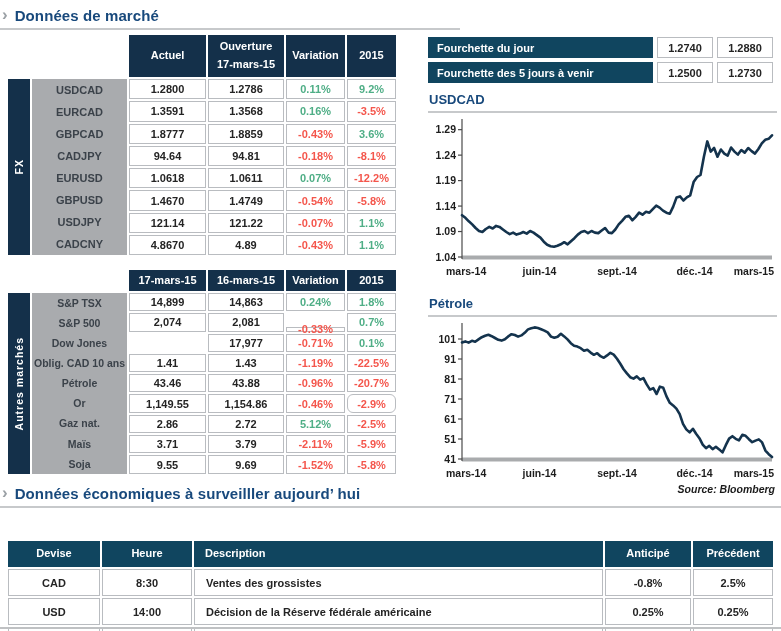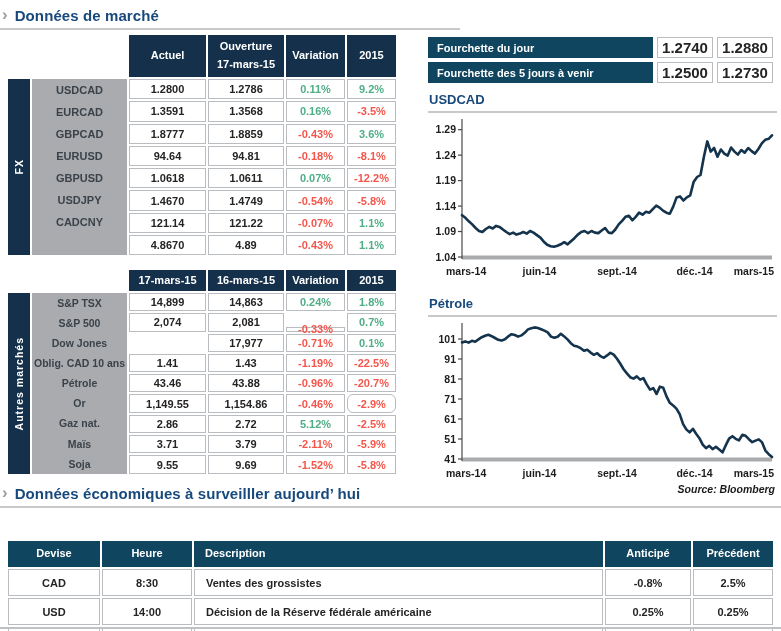--- a/index.html
+++ b/index.html
@@ -34,21 +34,21 @@
     font-size:11px; font-weight:700; color:#242424; }
   .pos { color:#4fae86; }
   .neg { color:#f4564c; }
 
   
   #ranges { position:absolute; left:428px; top:37px; display:grid;
     grid-template-columns:225px 56px 56px; grid-template-rows:21px 21px; gap:4px; }
   .rlabel { background:#10455f; color:#fff; font-size:11px; font-weight:700;
     display:flex; align-items:center; padding-left:9px; }
   .rval { background:#fff; border:1px solid #b9bcc0; display:flex; align-items:center; justify-content:center;
-    font-size:15px; font-weight:700; color:#242424; }
+    font-size:11px; font-weight:700; color:#242424; }
 
   
   .chart-block { position:absolute; left:428px; width:349px; }
   #chart1 { top:92px; } #chart2 { top:296px; }
   .ctitle { font-size:13px; font-weight:700; color:#18497c; margin:0 0 4px 1px; }
   .crule { height:2px; background:#c7c9cb; margin-bottom:2px; }
   svg { display:block; }
 
   
   #econ-table { left:8px; top:541px;
@@ -79,20 +79,21 @@
 17-mars-15</div>
       <div class="hcell" style="grid-area: 1 / 5;">Variation</div>
       <div class="hcell" style="grid-area: 1 / 6;">2015</div>
       <div class="sidebar" style="grid-area: 2 / 1 / span 8;">
         <span>FX</span>
       </div>
       <div class="labels" style="grid-area: 2 / 2 / span 8; grid-template-rows: repeat(8, 1fr);">
         <div class="lab">USDCAD</div>
         <div class="lab">EURCAD</div>
         <div class="lab">GBPCAD</div>
+        <div class="lab">CADJPY</div>
         <div class="lab">EURUSD</div>
         <div class="lab">GBPUSD</div>
         <div class="lab">USDJPY</div>
         <div class="lab">CADCNY</div>
       </div>
       <div class="vcell" style="grid-area: 2 / 3;">1.2800</div>
       <div class="vcell" style="grid-area: 2 / 4;">1.2786</div>
       <div class="vcell pos" style="grid-area: 2 / 5;">0.11%</div>
       <div class="vcell pos" style="grid-area: 2 / 6;">9.2%</div>
       <div class="vcell" style="grid-area: 3 / 3;">1.3591</div>

